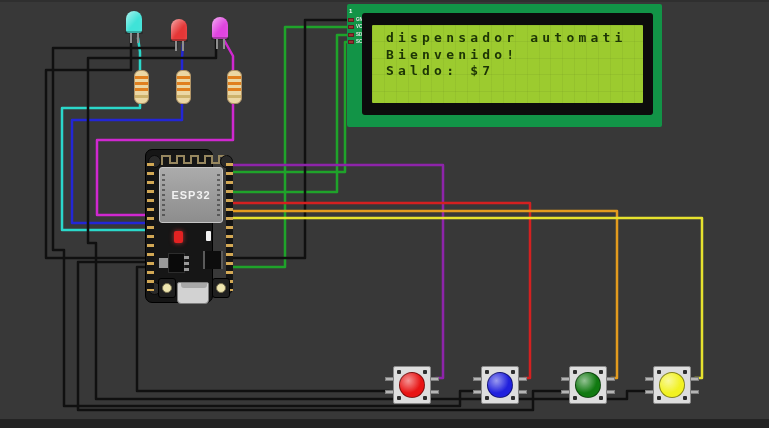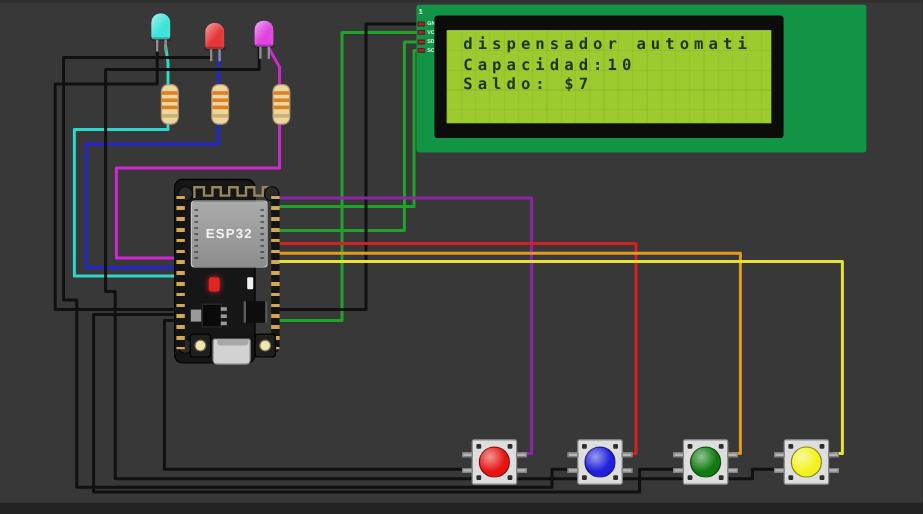--- a/index.html
+++ b/index.html
@@ -42,21 +42,21 @@
   .esp-reg{position:absolute;left:22px;top:103px;width:15px;height:18px;background:#0a0a0a;border:1px solid #2d2d2d;}
   .esp-leg{position:absolute;width:5px;height:3px;background:#9a9a9a;}
   .esp-ic{position:absolute;left:57px;top:101px;width:20px;height:18px;background:#0d0d0d;
        border-left:2px solid #5a5a5a;border-right:2px solid #5a5a5a;box-sizing:border-box;}
   .esp-btn{position:absolute;width:16px;height:18px;background:#1f1f1f;border-radius:3px;border:1px solid #000;}
   .esp-btn-cap{position:absolute;left:3px;top:4px;width:10px;height:10px;border-radius:50%;background:#efe6b0;border:1px solid #7a7352;box-sizing:border-box;}
   .esp-usb{position:absolute;left:31px;top:132px;width:32px;height:22px;background:#d2d2d2;
        border:1px solid #7e7e7e;border-radius:2px 2px 4px 4px;box-sizing:border-box;}
   .esp-usb-lip{position:absolute;left:3px;top:0;width:26px;height:5px;background:#a8a8a8;border-radius:0 0 3px 3px;}
   
-  .lcd-pcb{left:347px;top:4px;width:375px;height:123px;border-radius:2px;}
+  .lcd-pcb{left:347px;top:4px;width:315px;height:123px;border-radius:2px;}
   .lcd-bezel{position:absolute;left:15px;top:9px;width:291px;height:102px;background:#0c0c0c;border-radius:3px;}
   .lcd-screen{position:absolute;left:10px;top:12px;width:271px;height:78px;border-radius:1px;
        padding:5px 0 0 14px;box-sizing:border-box;
        background-image:repeating-linear-gradient(90deg,rgba(0,0,0,.045) 0 1px,transparent 1px 11.9px),
                         repeating-linear-gradient(rgba(0,0,0,.05) 0 1px,transparent 1px 16.5px);}
   .lcd-line{font-family:"DejaVu Sans Mono",monospace;font-weight:bold;font-size:13px;
        letter-spacing:4.2px;line-height:16.5px;white-space:pre;}
   .lcd-pad{position:absolute;left:1px;width:6px;height:4px;background:#993333;border:1px solid #5e1f1f;box-sizing:border-box;}
   .lcd-pin-label{position:absolute;left:9px;font-size:4.5px;line-height:5px;color:#e8e8e8;font-weight:bold;}
   .lcd-one{position:absolute;left:2px;top:4px;font-size:6px;color:#fff;font-weight:bold;}
@@ -168,21 +168,21 @@
     <div class="lcd-pad" style="top:21px;"></div>
     <div class="lcd-pad" style="top:29px;"></div>
     <div class="lcd-pad" style="top:36px;"></div>
     <span class="lcd-pin-label" style="top:13px;">GND</span>
     <span class="lcd-pin-label" style="top:20px;">VCC</span>
     <span class="lcd-pin-label" style="top:28px;">SDA</span>
     <span class="lcd-pin-label" style="top:35px;">SCL</span>
     <div class="lcd-bezel">
       <div class="lcd-screen" style="background-color: rgb(156, 203, 47); color: rgb(29, 53, 5);">
         <div class="lcd-line">dispensador automati</div>
-        <div class="lcd-line">Capacidad:10</div>
+        <div class="lcd-line">Bienvenido!</div>
         <div class="lcd-line">Saldo: $7</div>
       </div>
     </div>
   </div>
 
   <div class="comp pushbutton" style="left:393px;top:366px;">
     <div class="pb-pin" style="left:-9px;top:10px;"></div>
     <div class="pb-pin" style="left:-9px;top:23px;"></div>
     <div class="pb-pin" style="right:-9px;top:10px;"></div>
     <div class="pb-pin" style="right:-9px;top:23px;"></div>

